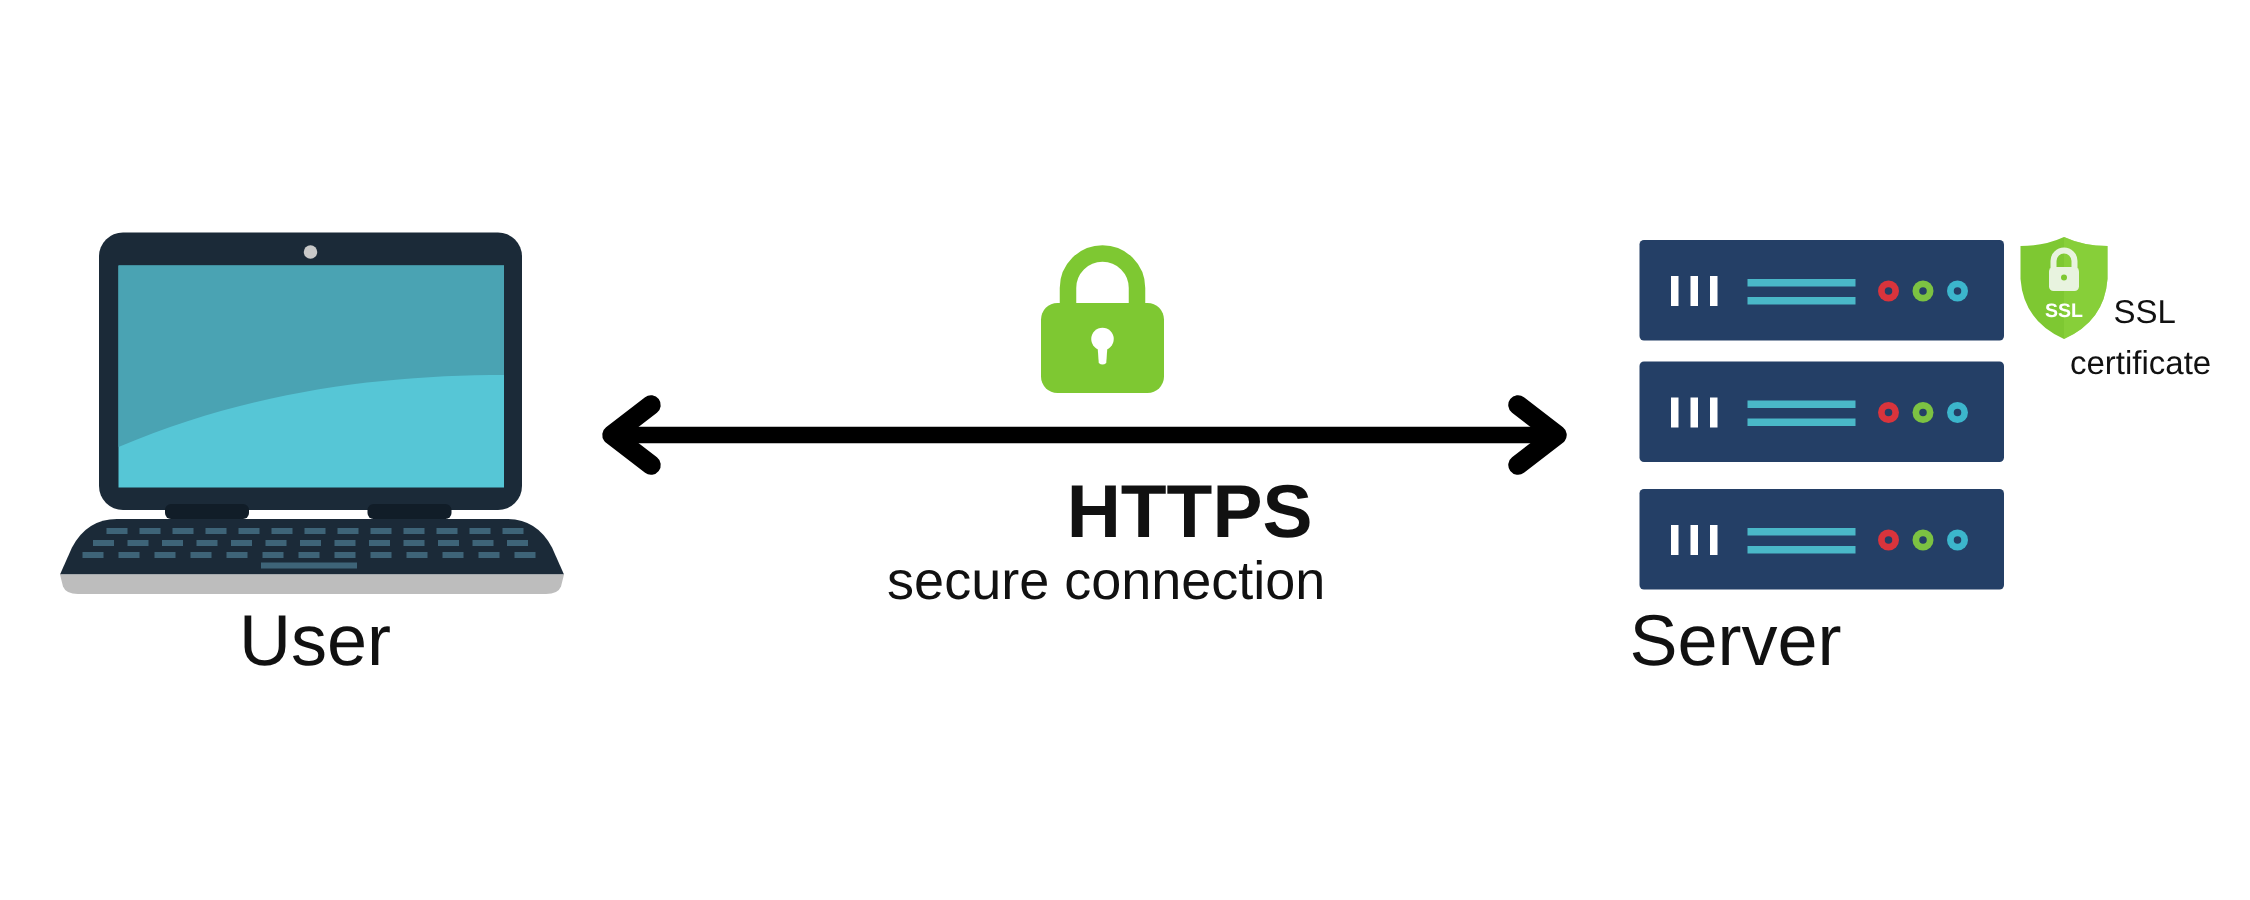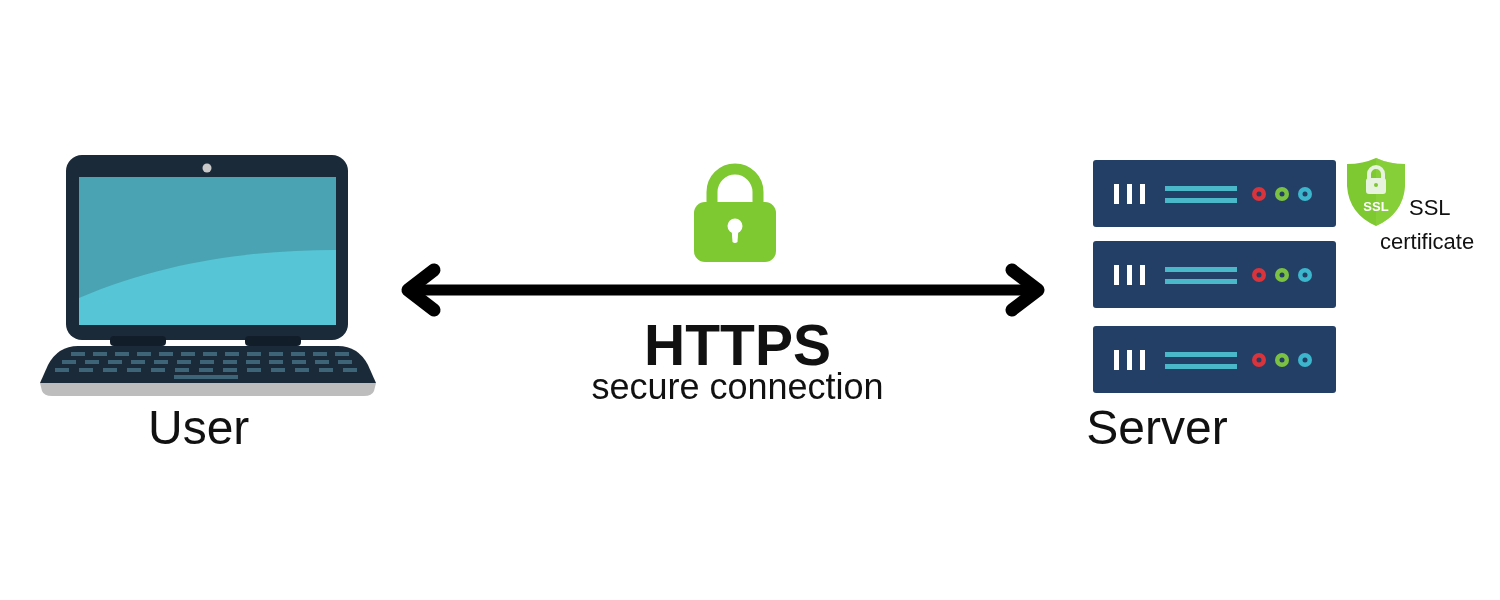--- a/index.html
+++ b/index.html
@@ -1,21 +1,21 @@
 <!DOCTYPE html>
 <html><head>
   <meta charset="utf-8">
   <style>
     html, body { margin: 0; padding: 0; background: #ffffff; }
     body { width: 1500px; height: 600px; position: relative; overflow: hidden;
            font-family: "Liberation Sans", sans-serif; color: #000; }
     .label { position: absolute; font-family: "Liberation Sans", sans-serif; color: #111; white-space: nowrap; }
-    #user-label { left: 148px; top: 400px; font-size: 48px; width: 124px; text-align: left; }
+    #user-label { left: 148px; top: 400px; font-size: 48px; width: 124px; text-align: center; }
     #server-label { left: 1072px; top: 400px; font-size: 48px; width: 170px; text-align: center; }
-    #https-title { left: 600px; top: 312px; width: 275px; text-align: center; font-size: 57px; font-weight: bold; }
+    #https-title { left: 600px; top: 312px; width: 275px; text-align: right; font-size: 50px; font-weight: bold; }
     #https-sub { left: 560px; top: 366px; width: 355px; text-align: center; font-size: 36px; }
     #ssl-title { left: 1409px; top: 195px; font-size: 22px; }
     #ssl-sub { left: 1380px; top: 229px; font-size: 22px; }
     svg { position: absolute; overflow: visible; }
   </style>
 </head>
 <body>
 
 <svg style="left:38px;top:155px;" width="340" height="245" viewBox="0 0 340 245">
 

